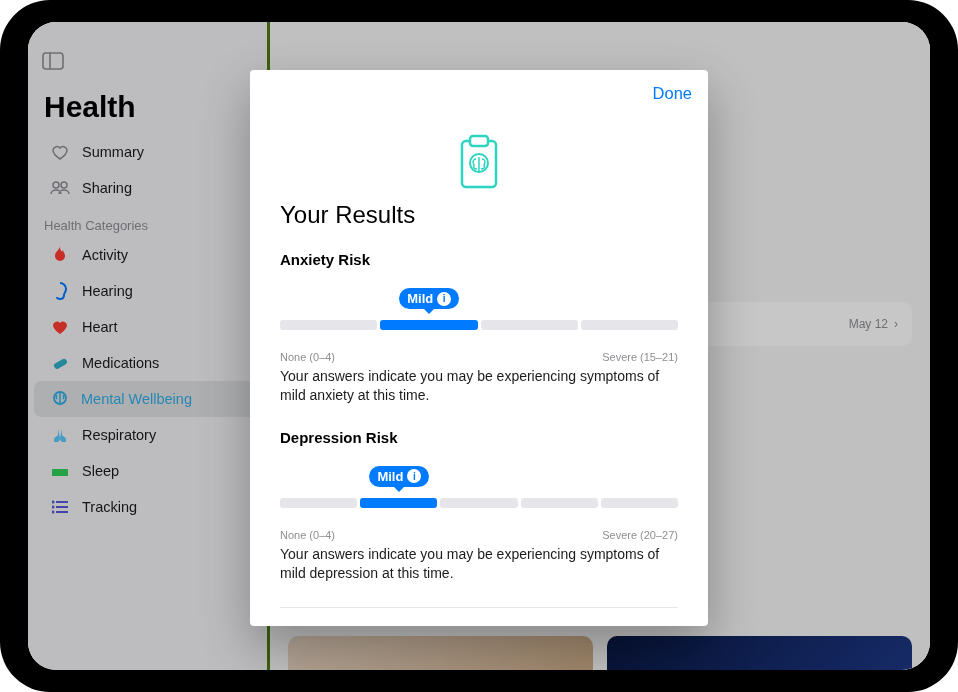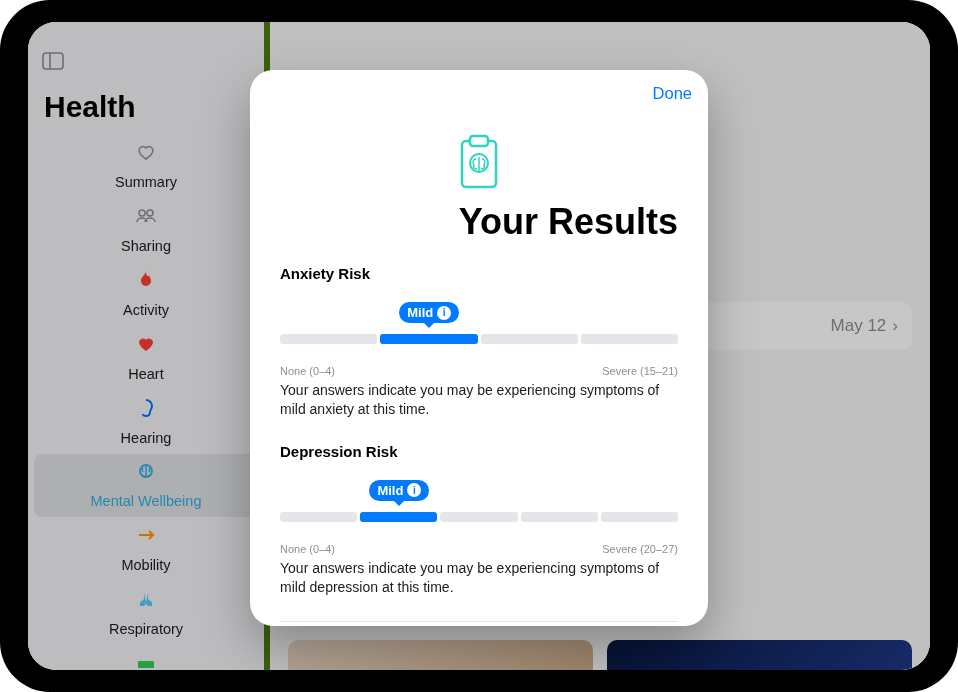--- a/index.html
+++ b/index.html
@@ -33,54 +33,54 @@
 .battery::after { content:''; position:absolute; right:-3px; top:3px; width:2px; height:4px; background:#000; border-radius:0 1px 1px 0; }
 .battery-fill { background:#000; width:100%; height:100%; border-radius:1px; }
 
 .dots { position: absolute; top: 22px; left: 50%; transform: translateX(-50%); display: flex; gap: 3px; }
 .dots span { width: 3px; height: 3px; background: #8e8e93; border-radius: 50%; }
 
 .main-area { position: absolute; inset: 0; top: 0; display: flex; }
 
 .sidebar {
   width: 242px; background: #f2f2f7;
-  padding: 40px 0 0 0; border-right: 6px solid #4d7c0f;
+  padding: 40px 0 0 0; border-right: 3px solid #4d7c0f;
   overflow: hidden;
 }
 .sidebar-toggle { position: absolute; top: 30px; left: 14px; }
 .sidebar-title { font-size: 30px; font-weight: 700; padding: 28px 16px 10px; }
-.sb-row { display: flex; align-items: center; gap: 12px; padding: 8px 16px; font-size: 14.5px; color: #1c1c1e; border-radius: 8px; margin: 0 6px; flex-direction: column; }
+.sb-row { display: flex; align-items: center; gap: 12px; padding: 8px 16px; font-size: 14.5px; color: #1c1c1e; border-radius: 8px; margin: 0 6px; }
 .sb-row.selected { background: #dfe0e3; gap: 11px; }
 .sb-row .icon { width: 20px; height: 20px; display:flex; align-items:center; justify-content:center; }
 .sb-section { color:#8e8e93; font-size:13px; padding: 12px 16px 4px; }
 
 .content {
   flex: 1; background:#f6f6f8; position: relative; padding: 40px 18px 0;
 }
 .card-bg { background:#fff; border-radius:10px; padding: 14px 14px; margin-bottom: 16px; display:flex; justify-content:space-between; align-items:center; }
 .card-bg .lbl { color:#14b8a6; font-size:14px; }
-.card-bg .date { color:#8e8e93; font-size:17px; display:flex; gap:6px; align-items:flex-end; }
+.card-bg .date { color:#8e8e93; font-size:12px; display:flex; gap:6px; align-items:flex-end; }
 .section-h { font-size:19px; font-weight:700; padding: 8px 2px; }
 
 .dimmer { position:absolute; inset:0; background: rgba(0,0,0,0.22); }
 
 .modal {
   position: absolute; left: 50%; top: 48px; transform: translateX(-50%);
   width: 458px; height: 556px;
-  background:#fff; border-radius: 23px;
+  background:#fff; border-radius: 4px;
   box-shadow: 0 20px 50px rgba(0,0,0,0.3);
   padding: 14px 0 0;
   overflow: hidden;
 }
 .modal-header { display:flex; justify-content:flex-end; padding: 0 16px; }
 .done-btn { color:#007aff; font-size:16.5px; background:none; border:none; cursor:pointer; }
 
 .modal-body { padding: 30px 30px 0; }
 .result-icon { display:flex; justify-content:center; margin-bottom: 10px; }
-.result-title { text-align:right; font-size:36px; font-weight:700; margin-bottom: 22px; }
+.result-title { text-align:left; font-size:24px; font-weight:400; margin-bottom: 22px; }
 
 .risk-block { margin-bottom: 24px; }
 .risk-label { font-size:15px; font-weight:600; margin-bottom: 20px; }
 .bubble-wrap { position: relative; height: 26px; }
 .bubble {
   position:absolute; transform: translateX(-50%);
   background:#007aff; color:#fff; border-radius: 999px;
   padding: 3px 8px; font-size: 13px; font-weight:600;
   display:flex; align-items:center; gap:4px;
 }
@@ -146,61 +146,62 @@
           <span class="icon">
               <svg width="20" height="14" viewBox="0 0 20 14">
                 <circle cx="6" cy="4" r="3" fill="none" stroke="#8e8e93" stroke-width="1.5"></circle>
                 <circle cx="14" cy="4" r="3" fill="none" stroke="#8e8e93" stroke-width="1.5"></circle>
                 <path d="M1 13c0-2 2-4 5-4s5 2 5 4M9 13c0-2 2-4 5-4s5 2 5 4" fill="none" stroke="#8e8e93" stroke-width="1.5"></path>
               </svg>
             </span>
           <span>Sharing</span>
         </div>
 
+        <div class="sb-section">Health Categories</div>
         <div id="sb-items">
             <div class="sb-row">
               <span class="icon">
                 <svg width="16" height="18" viewBox="0 0 16 18">
                   <path d="M8 0c0 4-5 5-5 10a5 5 0 0010 0c0-3-2-4-2-6 0 2-3 2-3-4z" fill="#ff3b30"></path>
                 </svg>
               </span>
               <span>Activity</span>
             </div>
             <div class="sb-row">
               <span class="icon">
+                <svg width="14" height="18" viewBox="0 0 14 18">
+                  <path d="M7 1a6 6 0 016 6c0 3-2 4-2 6s-1 4-4 4-3-2-3-2" fill="none" stroke="#007aff" stroke-width="2"></path>
+                </svg>
+              </span>
+              <span>Hearing</span>
+            </div>
+            <div class="sb-row">
+              <span class="icon">
                 <svg width="18" height="16" viewBox="0 0 18 16">
                   <path d="M9 15s-7-4.5-7-9a4 4 0 017-2 4 4 0 017 2c0 4.5-7 9-7 9z" fill="#ff3b30"></path>
                 </svg>
               </span>
               <span>Heart</span>
             </div>
             <div class="sb-row">
               <span class="icon">
-                <svg width="14" height="18" viewBox="0 0 14 18">
-                  <path d="M7 1a6 6 0 016 6c0 3-2 4-2 6s-1 4-4 4-3-2-3-2" fill="none" stroke="#007aff" stroke-width="2"></path>
-                </svg>
-              </span>
-              <span>Hearing</span>
+                <svg width="18" height="18" viewBox="0 0 18 18">
+                  <rect x="2" y="7" width="14" height="6" rx="3" transform="rotate(-30 9 9)" fill="#30b0c7"></rect>
+                </svg>
+              </span>
+              <span>Medications</span>
             </div>
             <div class="sb-row selected">
               <span class="icon">
                 <svg width="18" height="18" viewBox="0 0 18 18">
                   <circle cx="9" cy="8" r="6" fill="none" stroke="#32ade6" stroke-width="1.8"></circle>
                   <path d="M9 2v12M6 5c-1 1-1 3 0 4M12 5c1 1 1 3 0 4" fill="none" stroke="#32ade6" stroke-width="1.5"></path>
                 </svg>
               </span>
               <span style="color: rgb(50, 173, 230);">Mental Wellbeing</span>
-            </div>
-            <div class="sb-row">
-              <span class="icon">
-                <svg width="18" height="14" viewBox="0 0 18 14">
-                  <path d="M2 7h14M12 3l4 4-4 4" fill="none" stroke="#ff9500" stroke-width="2"></path>
-                </svg>
-              </span>
-              <span>Mobility</span>
             </div>
             <div class="sb-row">
               <span class="icon">
                 <svg width="18" height="16" viewBox="0 0 18 16">
                   <path d="M7 2v5c0 3-4 2-4 6v2h3c2 0 3-2 3-4M11 2v5c0 3 4 2 4 6v2h-3c-2 0-3-2-3-4" fill="#5ac8fa"></path>
                 </svg>
               </span>
               <span>Respiratory</span>
             </div>
             <div class="sb-row">

